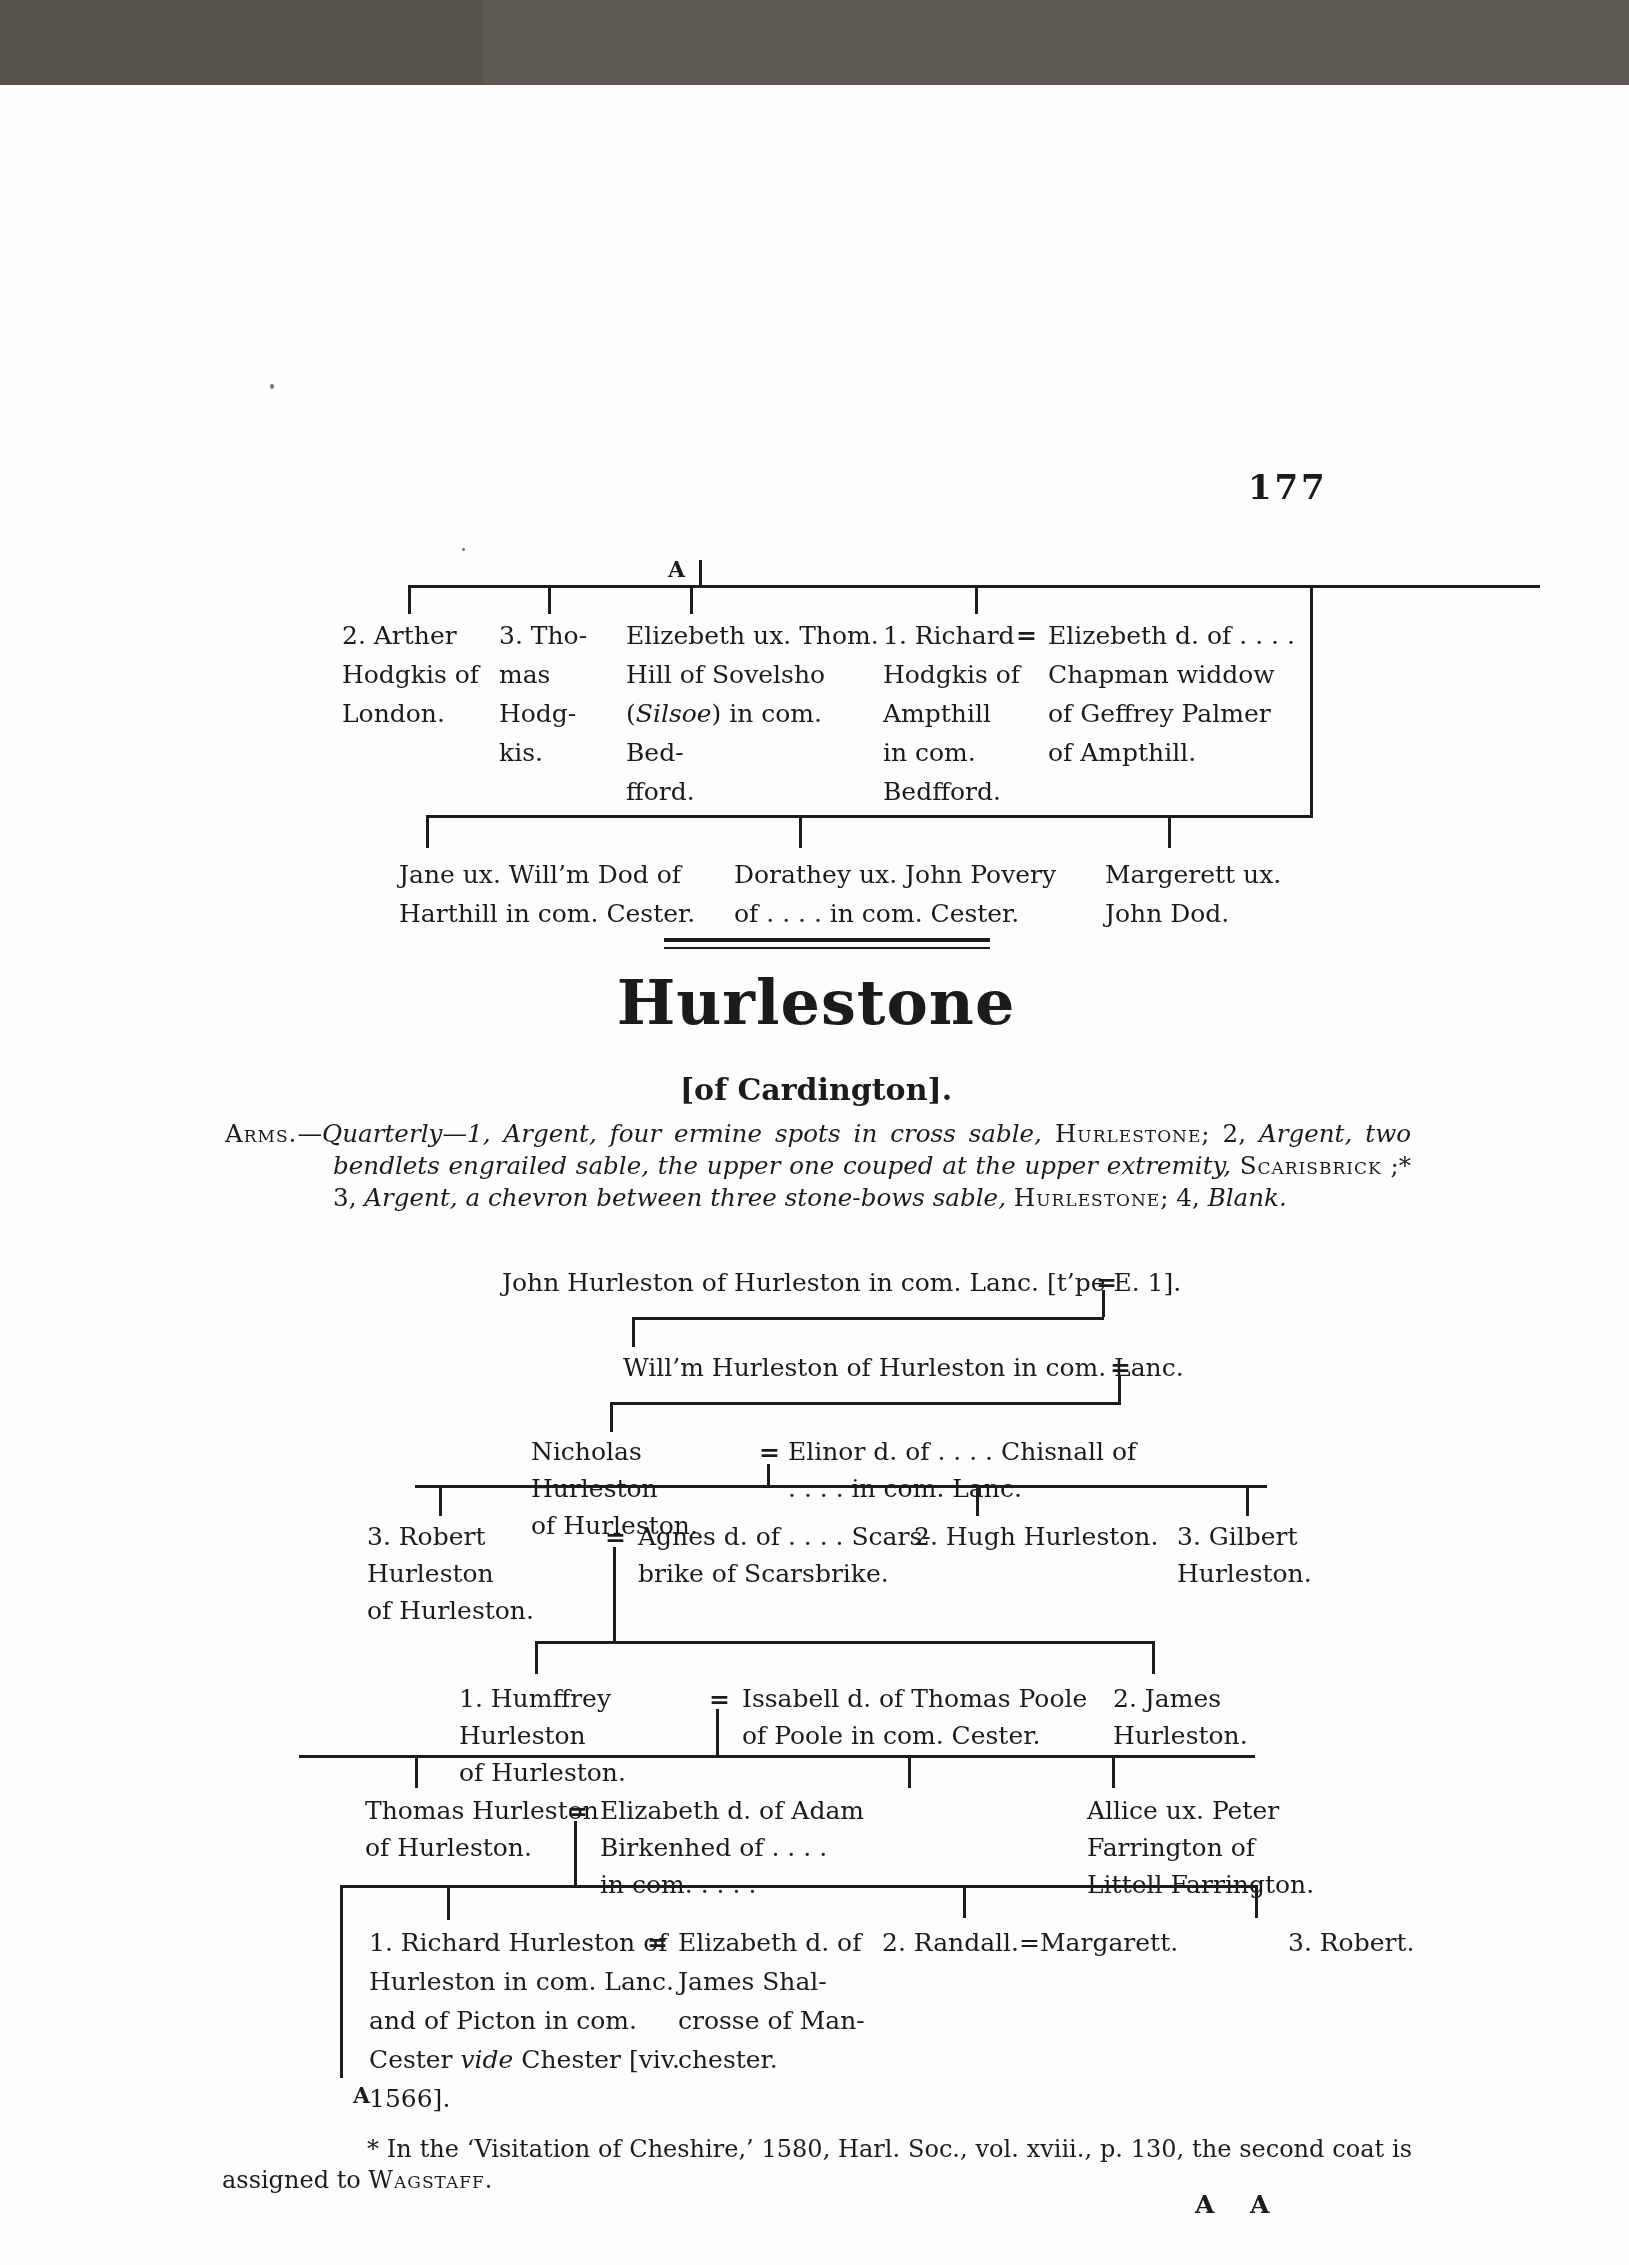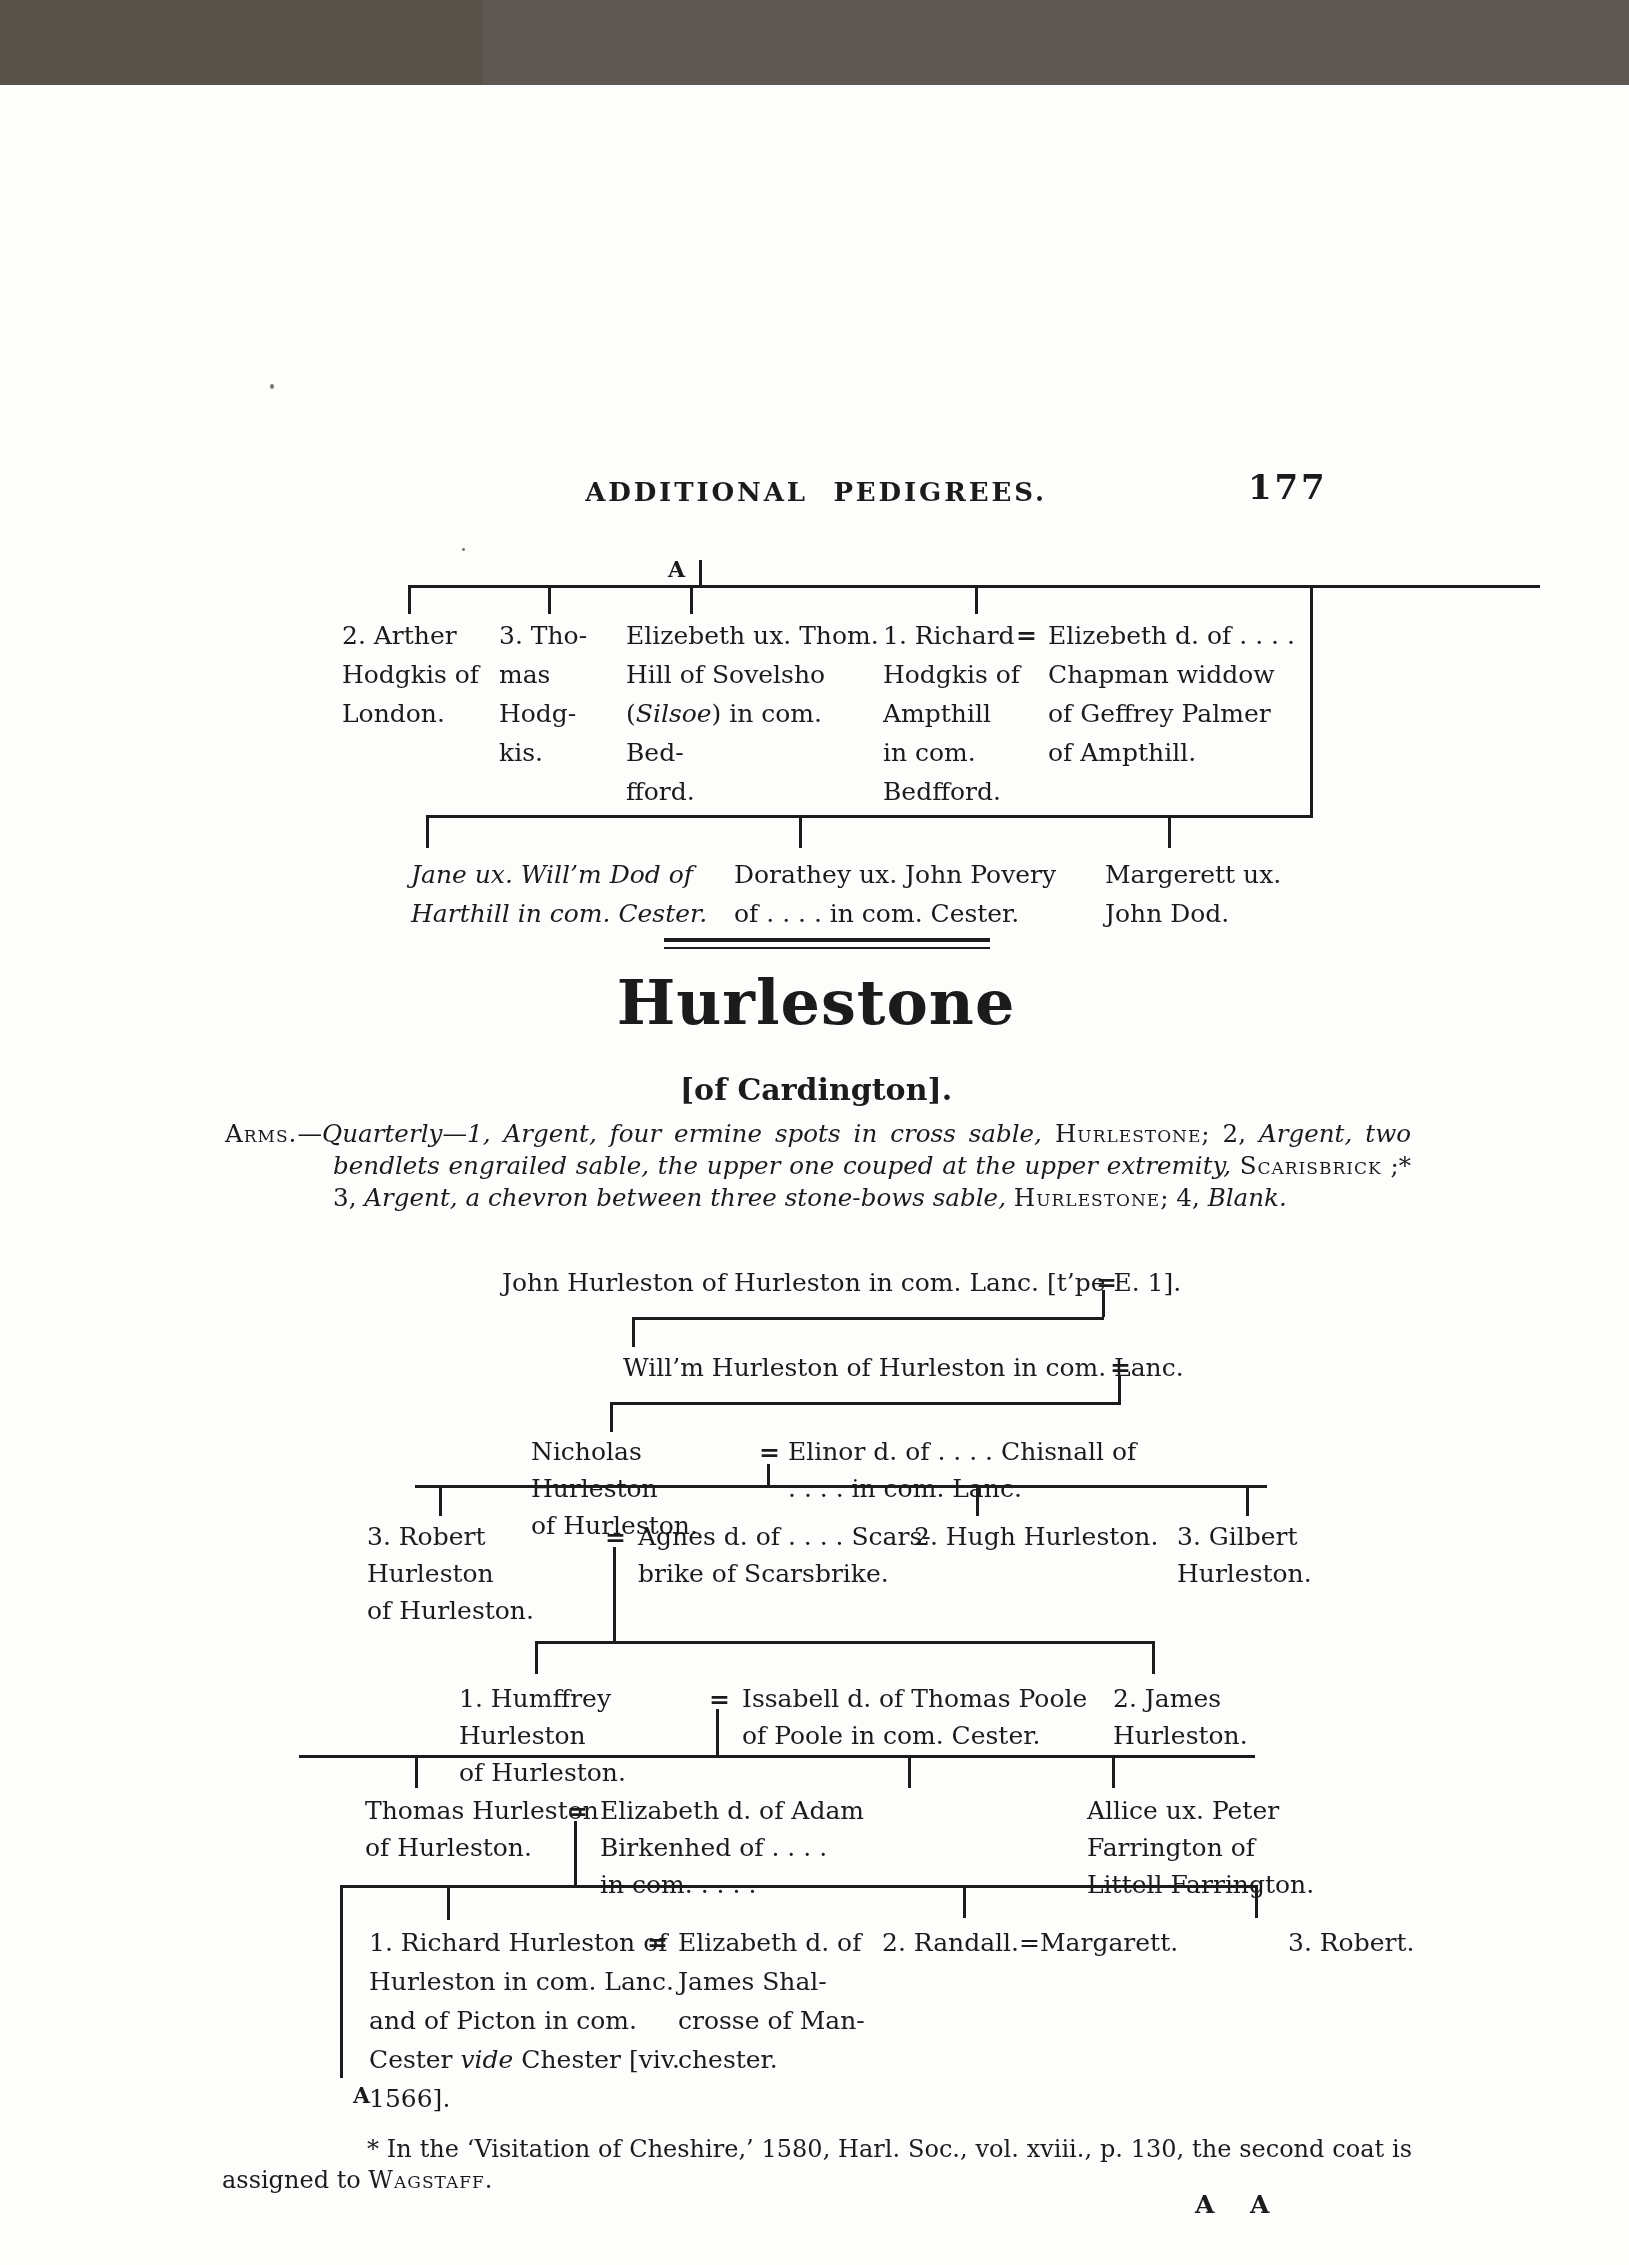--- a/index.html
+++ b/index.html
@@ -36,21 +36,20 @@
 <body>
 
 <div id="page" style="background: rgb(253, 253, 251);">
 
   <div class="bar-top" style="background: rgb(93, 89, 82);">
     <div class="bar-top-left"></div>
   </div>
   <div class="speck" style="left:270px;top:384px;width:3.9px;height:4.8px;"></div>
   <div class="speck" style="left:462px;top:548px;width:2.9px;height:2.9px;"></div>
 
-  <div class="header-title">ADDITIONAL PEDIGREES.</div>
   <div class="pagenum">177</div>
 
   <div class="amark" style="left:668px;top:556px;">A</div>
   <div class="vl" style="left:699px;top:560px;height:26px;"></div>
 
   <div class="hl" style="left:408px;top:585px;width:1132px;"></div>
   <div class="vl" style="left:408px;top:585px;height:29px;"></div>
   <div class="vl" style="left:548px;top:585px;height:29px;"></div>
   <div class="vl" style="left:690px;top:585px;height:29px;"></div>
   <div class="vl" style="left:975px;top:585px;height:29px;"></div>
@@ -76,21 +75,21 @@
   <div class="c" style="left:1048px;top:616px;width:266px;">Elizebeth d. of . . . .
 Chapman widdow
 of Geffrey Palmer
 of Ampthill.</div>
 
   <div class="hl" style="left:426px;top:815px;width:886px;"></div>
   <div class="vl" style="left:426px;top:815px;height:33px;"></div>
   <div class="vl" style="left:799px;top:815px;height:33px;"></div>
   <div class="vl" style="left:1168px;top:815px;height:33px;"></div>
 
-  <div class="c" style="left:411px;top:855px;width:338px;font-style:italic;">Jane ux. Will’m Dod of
+  <div class="c" style="left:399px;top:855px;width:338px;">Jane ux. Will’m Dod of
 Harthill in com. Cester.</div>
   <div class="c" style="left:734px;top:855px;width:348px;">Dorathey ux. John Povery
 of . . . . in com. Cester.</div>
   <div class="c" style="left:1105px;top:855px;width:241px;">Margerett ux.
 John Dod.</div>
 
   <div class="hl" style="left:664px;top:938px;width:326px;height:3.9px;"></div>
   <div class="hl thin" style="left:664px;top:947px;width:326px;"></div>
 
   <div class="title">Hurlestone</div>

